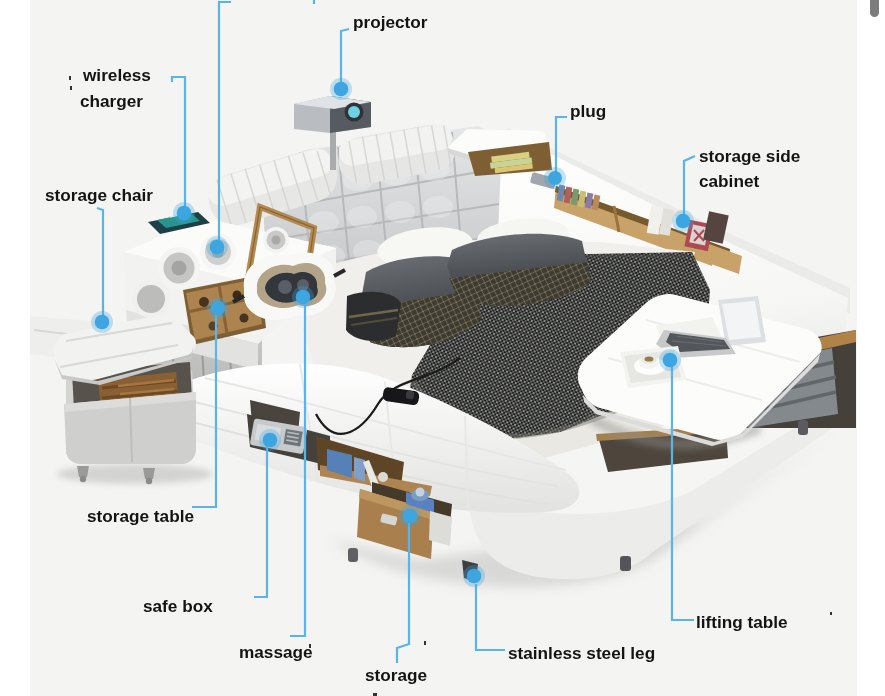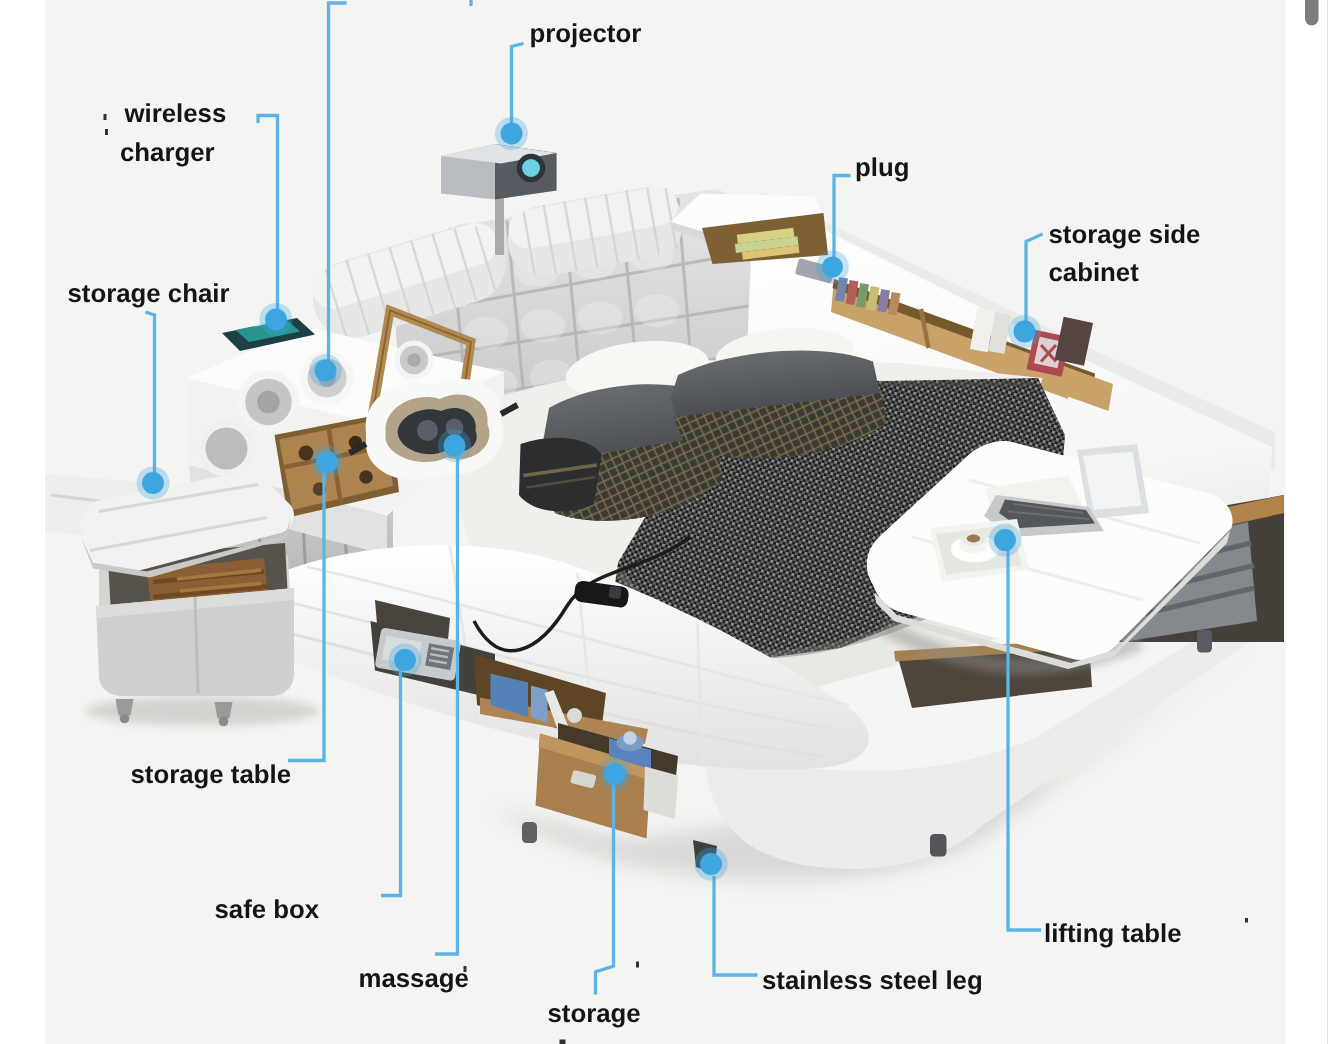--- a/index.html
+++ b/index.html
@@ -1,16 +1,16 @@
 <!DOCTYPE html>
 <html><head>
 <meta charset="utf-8">
 <style>
 html,body{margin:0;padding:0;background:#ffffff;}
-#stage{position:relative;width:885px;height:696px;overflow:hidden;background:#ef4444;
+#stage{position:relative;width:885px;height:696px;overflow:hidden;background:#0f766e;
   font-family:"Liberation Sans", sans-serif;text-align:center;}
 svg{position:absolute;left:0;top:0;}
 </style>
 </head>
 <body>
 <div id="stage">
 <svg width="885" height="696" viewBox="0 0 885 696">
 <defs>
   <linearGradient id="gRail" x1="0" y1="0" x2="0.4" y2="1">
     <stop offset="0" stop-color="#ffffff"></stop>

